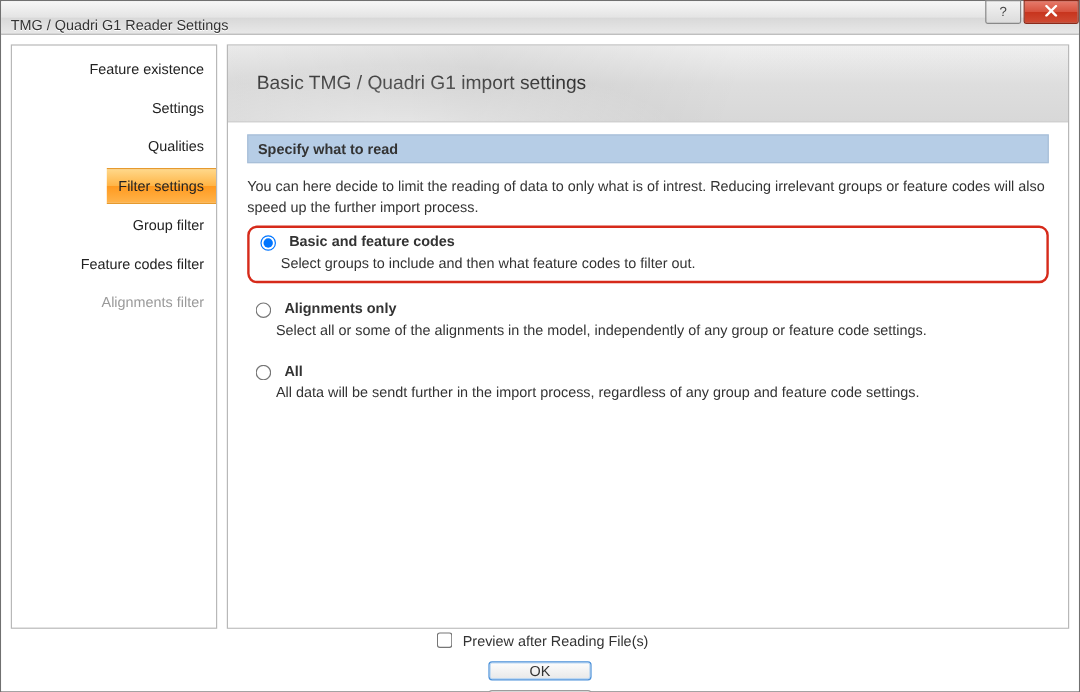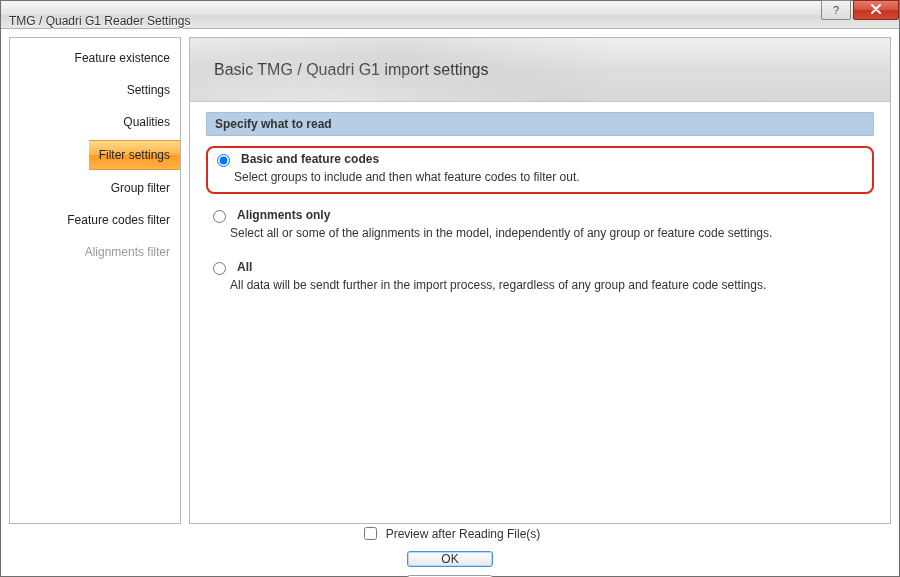--- a/index.html
+++ b/index.html
@@ -251,20 +251,21 @@
         <div class="side-item disabled">Alignments filter</div>
       </div>
 
       <div class="content">
         <div class="content-header">
           <span>Basic TMG / Quadri G1 import settings</span>
         </div>
         <div class="content-body">
           <div class="section-header">Specify what to read</div>
 
+          <div class="intro">You can here decide to limit the reading of data to only what is of intrest. Reducing irrelevant groups or feature codes will also speed up the further import process.</div>
 
           <div class="radio-block highlight">
             <label class="radio-row">
               <input type="radio" name="readmode" checked="" style="">
               <span class="radio-title">Basic and feature codes</span>
             </label>
             <div class="radio-sub">Select groups to include and then what feature codes to filter out.</div>
           </div>
 
           <div class="radio-block">

